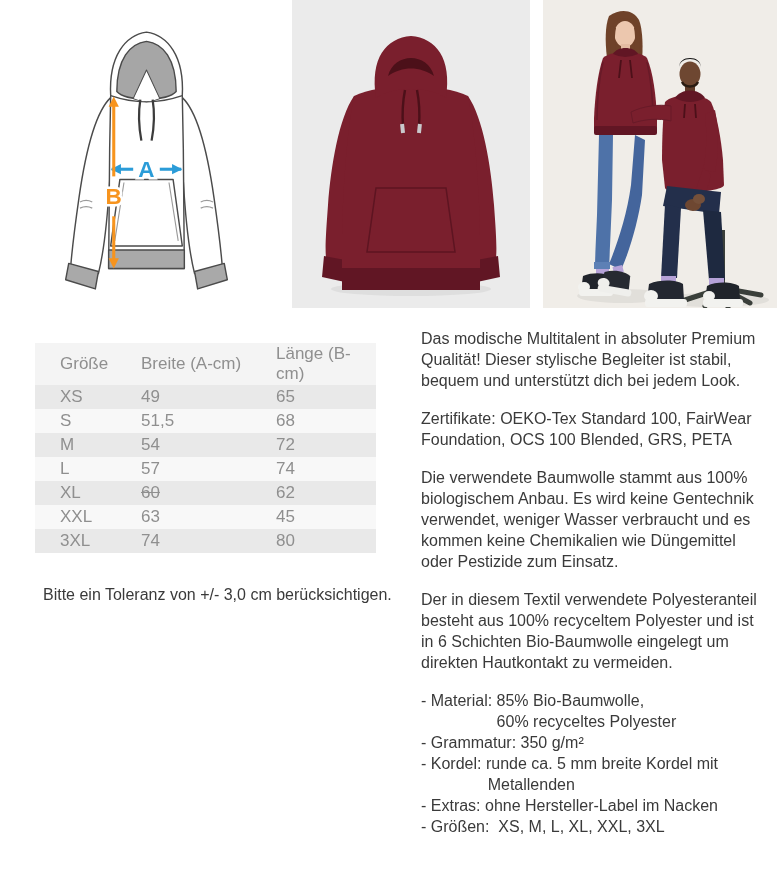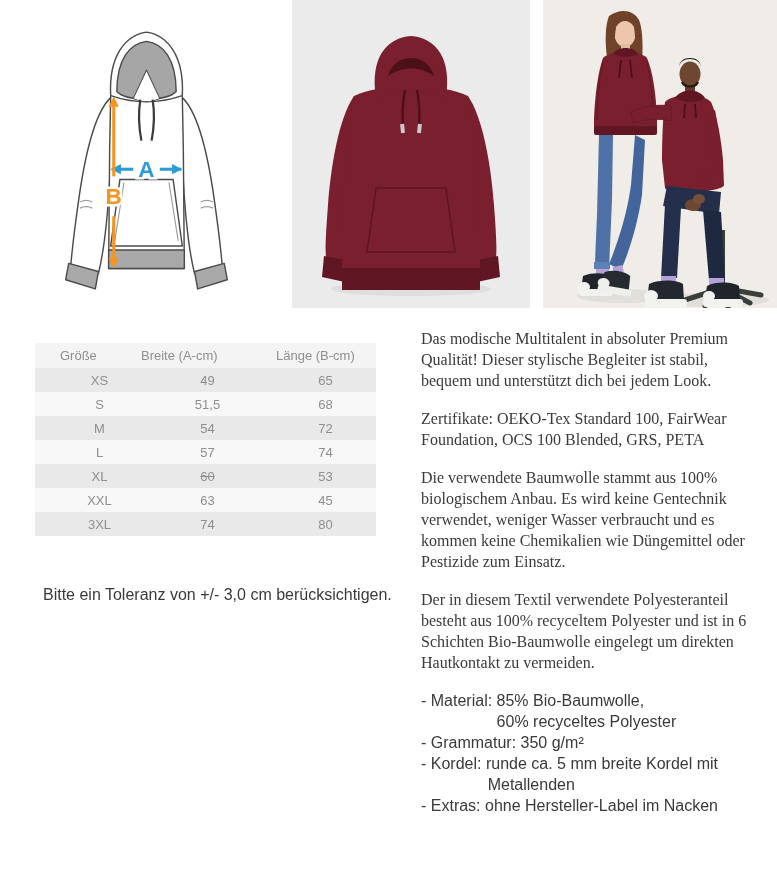--- a/index.html
+++ b/index.html
@@ -11,44 +11,44 @@
   .img-block { position: absolute; overflow: hidden; }
   .diagram-block   { left: 52px;  top: 26px; width: 190px; height: 266px; background: #ffffff; }
   .product-block   { left: 292px; top: 0;    width: 238px; height: 308px; background: var(--product-photo-bg, #ebebeb); }
   .lifestyle-block { left: 543px; top: 0;    width: 234px; height: 308px; background: var(--lifestyle-photo-bg, #f0ede8); }
   .img-block svg { display: block; width: 100%; height: 100%; }
 
   
   .size-table {
     position: absolute; left: 35px; top: 343px; width: 341px;
     border-collapse: collapse; table-layout: fixed;
-    font-size: 13px; color: var(--table-text, #8f8f8f);
+    font-size: 17px; color: var(--table-text, #8f8f8f);
   }
   .size-table th {
     font-weight: 400; text-align: left; height: 25px;
     background: var(--table-header-bg, #f4f4f4); color: var(--table-text, #8f8f8f);
   }
-  .size-table td { height: 24px; text-align: center; }
+  .size-table td { height: 24px; }
   .size-table th:first-child, .size-table td:first-child { padding-left: 25px; }
   .size-table tbody tr:nth-child(odd)  td { background: var(--table-stripe, #e9e9e9); }
   .size-table tbody tr:nth-child(even) td { background: var(--table-stripe-alt, #f8f8f8); }
   .struck { text-decoration: line-through; }
 
   .tolerance-note {
     position: absolute; left: 35px; top: 578px; margin: 8px;
     font-size: 16px; color: var(--body-text, #3a3a3a);
   }
 
   
   .description {
     position: absolute; left: 421px; top: 328px; width: 336px;
     font-size: 16px; line-height: 21px; color: var(--body-text, #3a3a3a);
     hyphens: manual;
   }
-  .description p { margin: 0 0 17px 0; font-family: Liberation Serif, serif; }
+  .description p { margin: 0 0 17px 0; }
   .spec-line { white-space: pre-wrap; }
 
   text.measure-label {
     font-family: "Liberation Sans", "DejaVu Sans", sans-serif;
     font-weight: bold; font-size: 22px;
     paint-order: stroke; stroke: #ffffff; stroke-width: 5px;
   }
 </style>
 </head>
 <body>
@@ -220,21 +220,21 @@
         <td>72</td>
       </tr>
       <tr>
         <td>L</td>
         <td>57</td>
         <td>74</td>
       </tr>
       <tr>
         <td>XL</td>
         <td class="struck">60</td>
-        <td>53</td>
+        <td>62</td>
       </tr>
       <tr>
         <td>XXL</td>
         <td>63</td>
         <td>45</td>
       </tr>
       <tr>
         <td>3XL</td>
         <td>74</td>
         <td>80</td>
@@ -249,16 +249,17 @@
     <p>Zertifikate: OEKO-Tex Standard 100, FairWear Foundation, OCS 100 Blended, GRS, PETA</p>
     <p>Die verwendete Baumwolle stammt aus 100% biologischem Anbau. Es wird keine Gentech­nik verwendet, weniger Wasser verbraucht und es kommen keine Chemikalien wie Dün­gemittel oder Pestizide zum Einsatz.</p>
     <p>Der in diesem Textil verwendete Polyesteran­teil besteht aus 100% recyceltem Polyester und ist in 6 Schichten Bio-Baumwolle einge­legt um direkten Hautkontakt zu vermeiden.</p>
     <div>
       <div class="spec-line">- Material: 85% Bio-Baumwolle,</div>
       <div class="spec-line">                 60% recyceltes Polyester</div>
       <div class="spec-line">- Grammatur: 350 g/m²</div>
       <div class="spec-line">- Kordel: runde ca. 5 mm breite Kordel mit</div>
       <div class="spec-line">               Metallenden</div>
       <div class="spec-line">- Extras: ohne Hersteller-Label im Nacken</div>
+      <div class="spec-line">- Größen:  XS, M, L, XL, XXL, 3XL</div>
     </div>
   </div>
 
 </div>
 
 </body></html>

